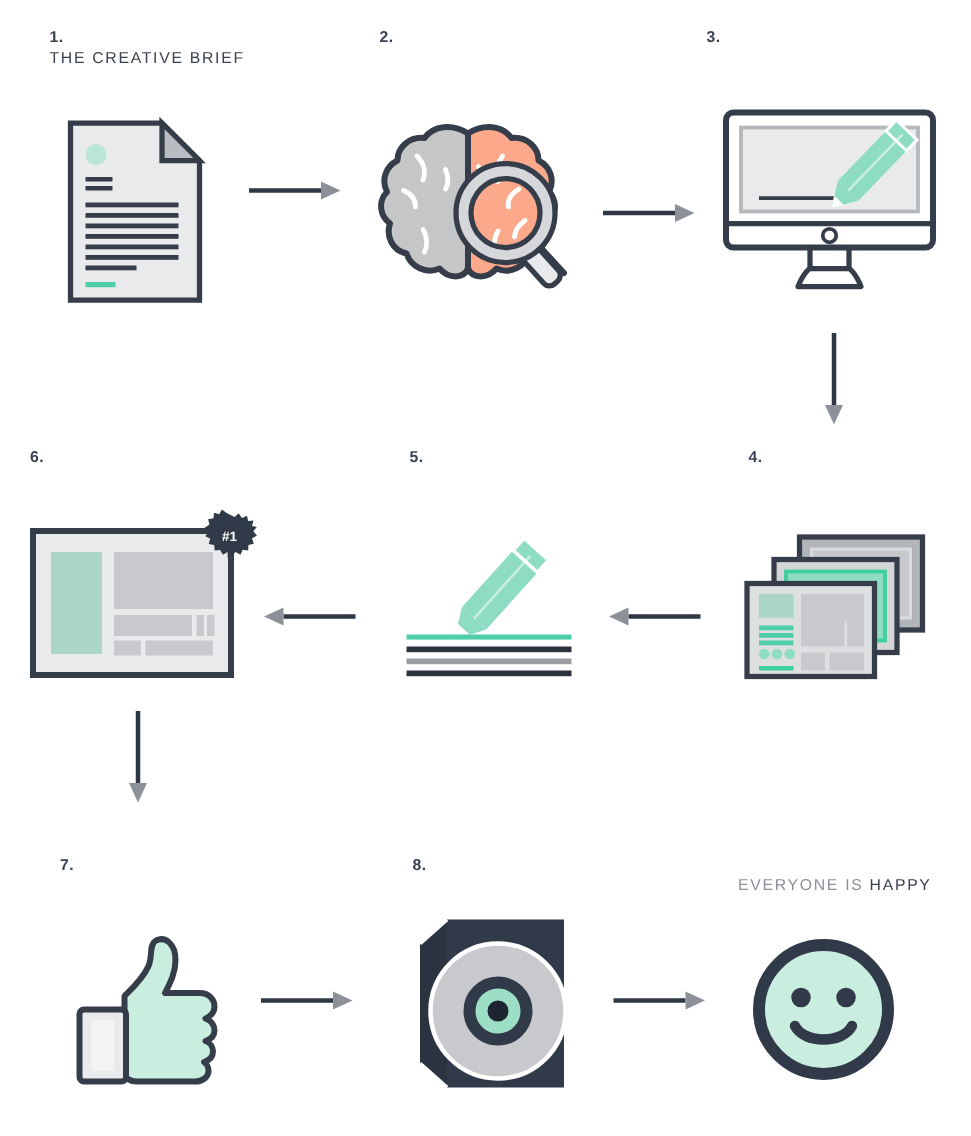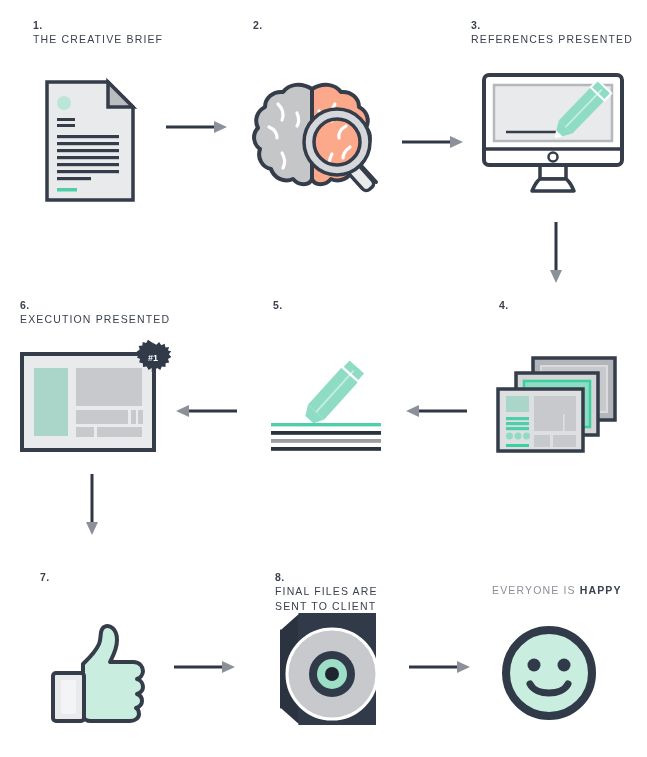--- a/index.html
+++ b/index.html
@@ -20,41 +20,40 @@
   }
   .lbl-txt{
     font-size:10.5px;font-weight:normal;letter-spacing:1.15px;
     color:#3a4150;line-height:15px;text-transform:uppercase;
     white-space:pre-line;
   }
   .lbl-plain{
     font-size:10.5px;letter-spacing:1.15px;line-height:15px;
     color:#8b8f97;text-transform:uppercase;white-space:nowrap;
   }
-  .lbl-plain b{color:#3a4150;font-weight:bold;}
+  .lbl-plain b{color:#3a4150;font-weight:normal;}
   .arrow{position:absolute;}
   svg{display:block;overflow:visible;}
 </style>
 </head>
 <body>
 
 <div class="canvas">
 
   <div class="label" style="left:33px;top:18px;">
     <div class="lbl-num">1.</div>
     <div class="lbl-txt">THE CREATIVE BRIEF</div>
   </div>
 
   <div class="label" style="left:253px;top:18px;">
     <div class="lbl-num">2.</div>
   </div>
 
   <div class="label" style="left:471px;top:18px;">
     <div class="lbl-num">3.</div>
-    <div class="lbl-txt">REFERENCES PRESENTED</div>
   </div>
 
   <div class="node" style="left:45px;top:80px;">
     <svg width="90" height="122" viewBox="0 0 90 122">
       <path d="M2 2 H63 L88 27 V120 H2 Z" fill="#e9eaeb" stroke="#353d4a" stroke-width="3.5" stroke-linejoin="miter"></path>
       <path d="M63 2 L88 27 H63 Z" fill="#b9bcc0" stroke="#353d4a" stroke-width="3.5" stroke-linejoin="miter"></path>
       <circle cx="19" cy="23" r="7" fill="#b9e6d7"></circle>
       <rect x="12" y="38" width="18" height="3" fill="#353d4a"></rect>
       <rect x="12" y="44" width="18" height="3" fill="#353d4a"></rect>
       <rect x="12" y="55" width="62" height="3.2" fill="#353d4a"></rect>
@@ -137,21 +136,20 @@
 
   <div class="arrow" style="left:549px;top:222px;">
     <svg width="14" height="62" viewBox="0 0 14 62">
       <line x1="7" y1="0" x2="7" y2="48" stroke="#2f3744" stroke-width="3"></line>
       <path d="M1 48 L7 61 L13 48 Z" fill="#8c9099"></path>
     </svg>
   </div>
 
   <div class="label" style="left:20px;top:298px;">
     <div class="lbl-num">6.</div>
-    <div class="lbl-txt">EXECUTION PRESENTED</div>
   </div>
 
   <div class="label" style="left:273px;top:298px;">
     <div class="lbl-num">5.</div>
   </div>
 
   <div class="label" style="left:499px;top:298px;">
     <div class="lbl-num">4.</div>
   </div>
 
@@ -241,22 +239,20 @@
       <path d="M1 48 L7 61 L13 48 Z" fill="#8c9099"></path>
     </svg>
   </div>
 
   <div class="label" style="left:40px;top:570px;">
     <div class="lbl-num">7.</div>
   </div>
 
   <div class="label" style="left:275px;top:570px;">
     <div class="lbl-num">8.</div>
-    <div class="lbl-txt">FINAL FILES ARE
-SENT TO CLIENT</div>
   </div>
 
   <div class="label" style="left:492px;top:583px;">
     <div class="lbl-plain"><span>EVERYONE IS </span><b>HAPPY</b></div>
   </div>
 
   <div class="node" style="left:47px;top:620px;">
     <svg width="100" height="105" viewBox="0 0 100 105">
       <path d="M36 44 C40 40 48 33 52 24 C55 17 52 10 57 7 C63 4 70 9 70 20 C70 29 66 36 63 42
                L86 42 C93 42 96 47 96 51 C96 55 93 58 90 59 C94 60 96 64 96 67 C96 71 93 73 90 74

